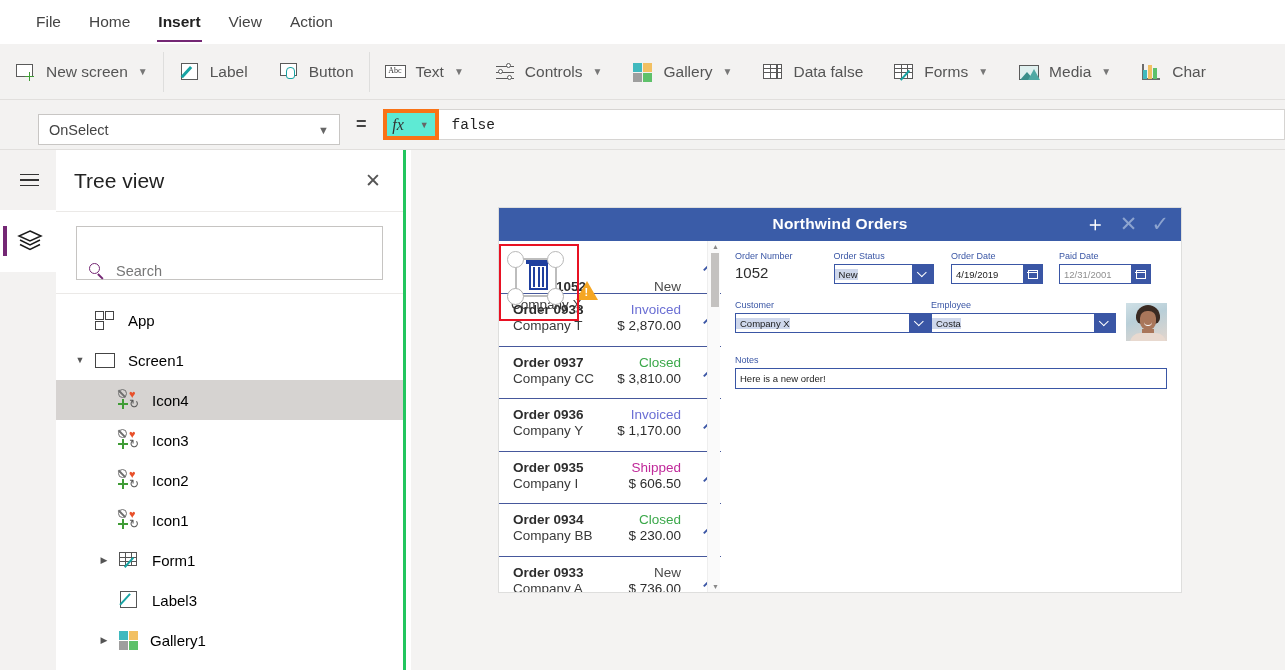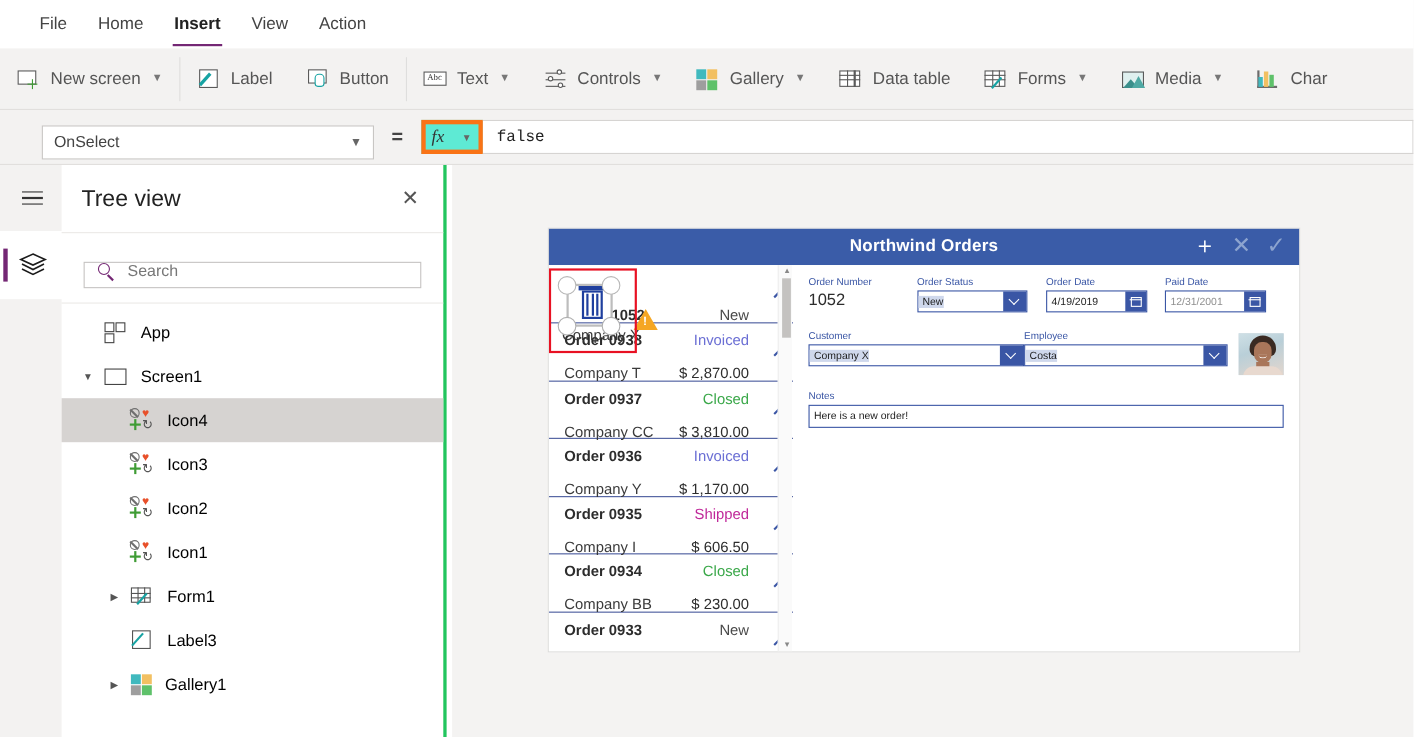--- a/index.html
+++ b/index.html
@@ -169,22 +169,22 @@
     background: #ffffff; border-right: 3px solid #22c55e;
   }
   .tp-header {
     height: 62px; display: flex; align-items: center; justify-content: space-between;
     padding: 0 22px 0 18px; border-bottom: 1px solid #ebe9e7;
   }
   .tp-title { font-size: 21px; color: #222; font-weight: normal; }
   .tp-close { font-size: 19px; color: #555; cursor: default; line-height: 1; }
   .tp-searchwrap { padding: 14px 20px 13px 20px; border-bottom: 1px solid #ebe9e7; }
   .tp-search {
-    height: 24px; border: 1px solid #c6c4c2; background: #fff;
-    display: flex; align-items: flex-start; gap: 11px; padding: 0 12px; margin-top: 12px;
+    height: 54px; border: 1px solid #c6c4c2; background: #fff;
+    display: flex; align-items: flex-end; gap: 11px; padding: 0 12px;
   }
   .search-ico { position: relative; width: 16px; height: 16px; flex: none; }
   .search-ico .ring { position: absolute; left: 0; top: 0; width: 11px; height: 11px;
     border: 1.7px solid #742774; border-radius: 50%; }
   .search-ico .hdl { position: absolute; left: 9px; top: 10px; width: 7px; height: 1.7px;
     background: #742774; transform: rotate(45deg); transform-origin: left center; }
   .tp-search .ph { font-size: 14.5px; color: #777; }
 
   .tree { padding-top: 6px; }
   .tree-row {
@@ -257,21 +257,21 @@
   
   .gallery {
     position: absolute; left: 0; top: 33px; width: 222px; height: 351px;
     background: #ffffff; overflow: hidden;
   }
   .grow {
     height: 52.5px; border-bottom: 1px solid #46589c; position: relative;
     padding: 8px 10px 0 14px; cursor: default;
   }
   .grow .l1 { display: flex; justify-content: space-between; align-items: baseline; padding-right: 30px; }
-  .grow .l2 { display: flex; justify-content: space-between; align-items: baseline; padding-right: 30px; margin-top: 15px; }
+  .grow .l2 { display: flex; justify-content: space-between; align-items: baseline; padding-right: 30px; margin-top: 1px; }
   .grow .ord { font-size: 13.5px; font-weight: bold; color: #2d2d2d; }
   .grow .comp { font-size: 13.5px; color: #3a3a3a; }
   .grow .amt { font-size: 13.5px; color: #2d2d2d; }
   .grow .st { font-size: 13.5px; }
   .st-new { color: #4a4a4a; }
   .st-invoiced { color: #6b6fd4; }
   .st-closed { color: #3ba84a; }
   .st-shipped { color: #c0299a; }
   .grow .chev {
     position: absolute; right: 9px; top: 12px; width: 10px; height: 17px;
@@ -471,21 +471,21 @@
         <div class="rb">
           <span style="display: inline-flex;">
             <span class="rb-ico ico-table">
               <span class="grid"></span>
               <span class="hl"></span>
               <span class="hl2"></span>
               <span class="vl"></span>
               <span class="vl2"></span>
             </span>
           </span>
-          <span class="lbl">Data table</span>
+          <span class="lbl">Data false</span>
         </div>
         <div class="rb">
           <span style="display: inline-flex;">
             <span class="rb-ico ico-table ico-forms">
               <span class="grid"></span>
               <span class="hl"></span>
               <span class="hl2"></span>
               <span class="vl"></span>
               <span class="vl2"></span>
               <span class="pen"></span>

